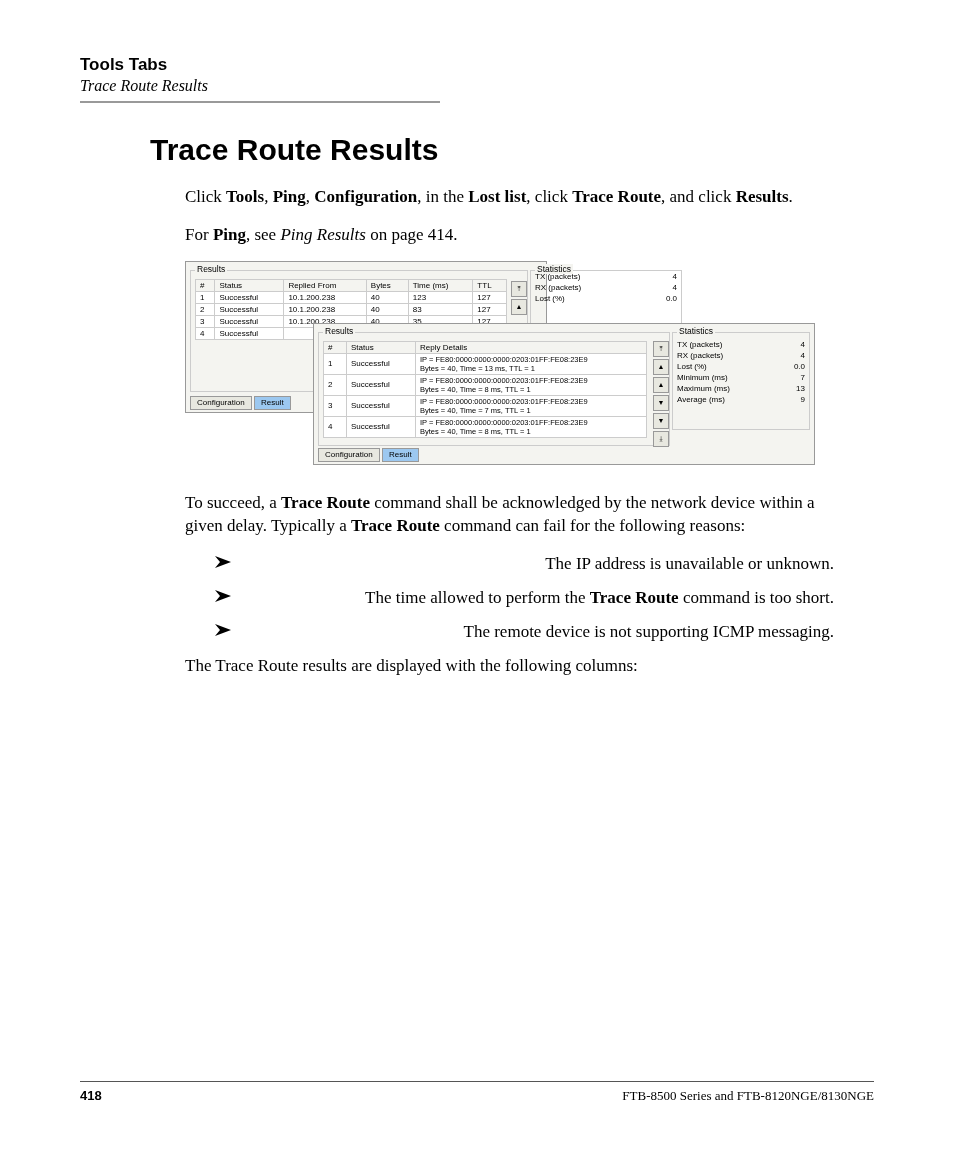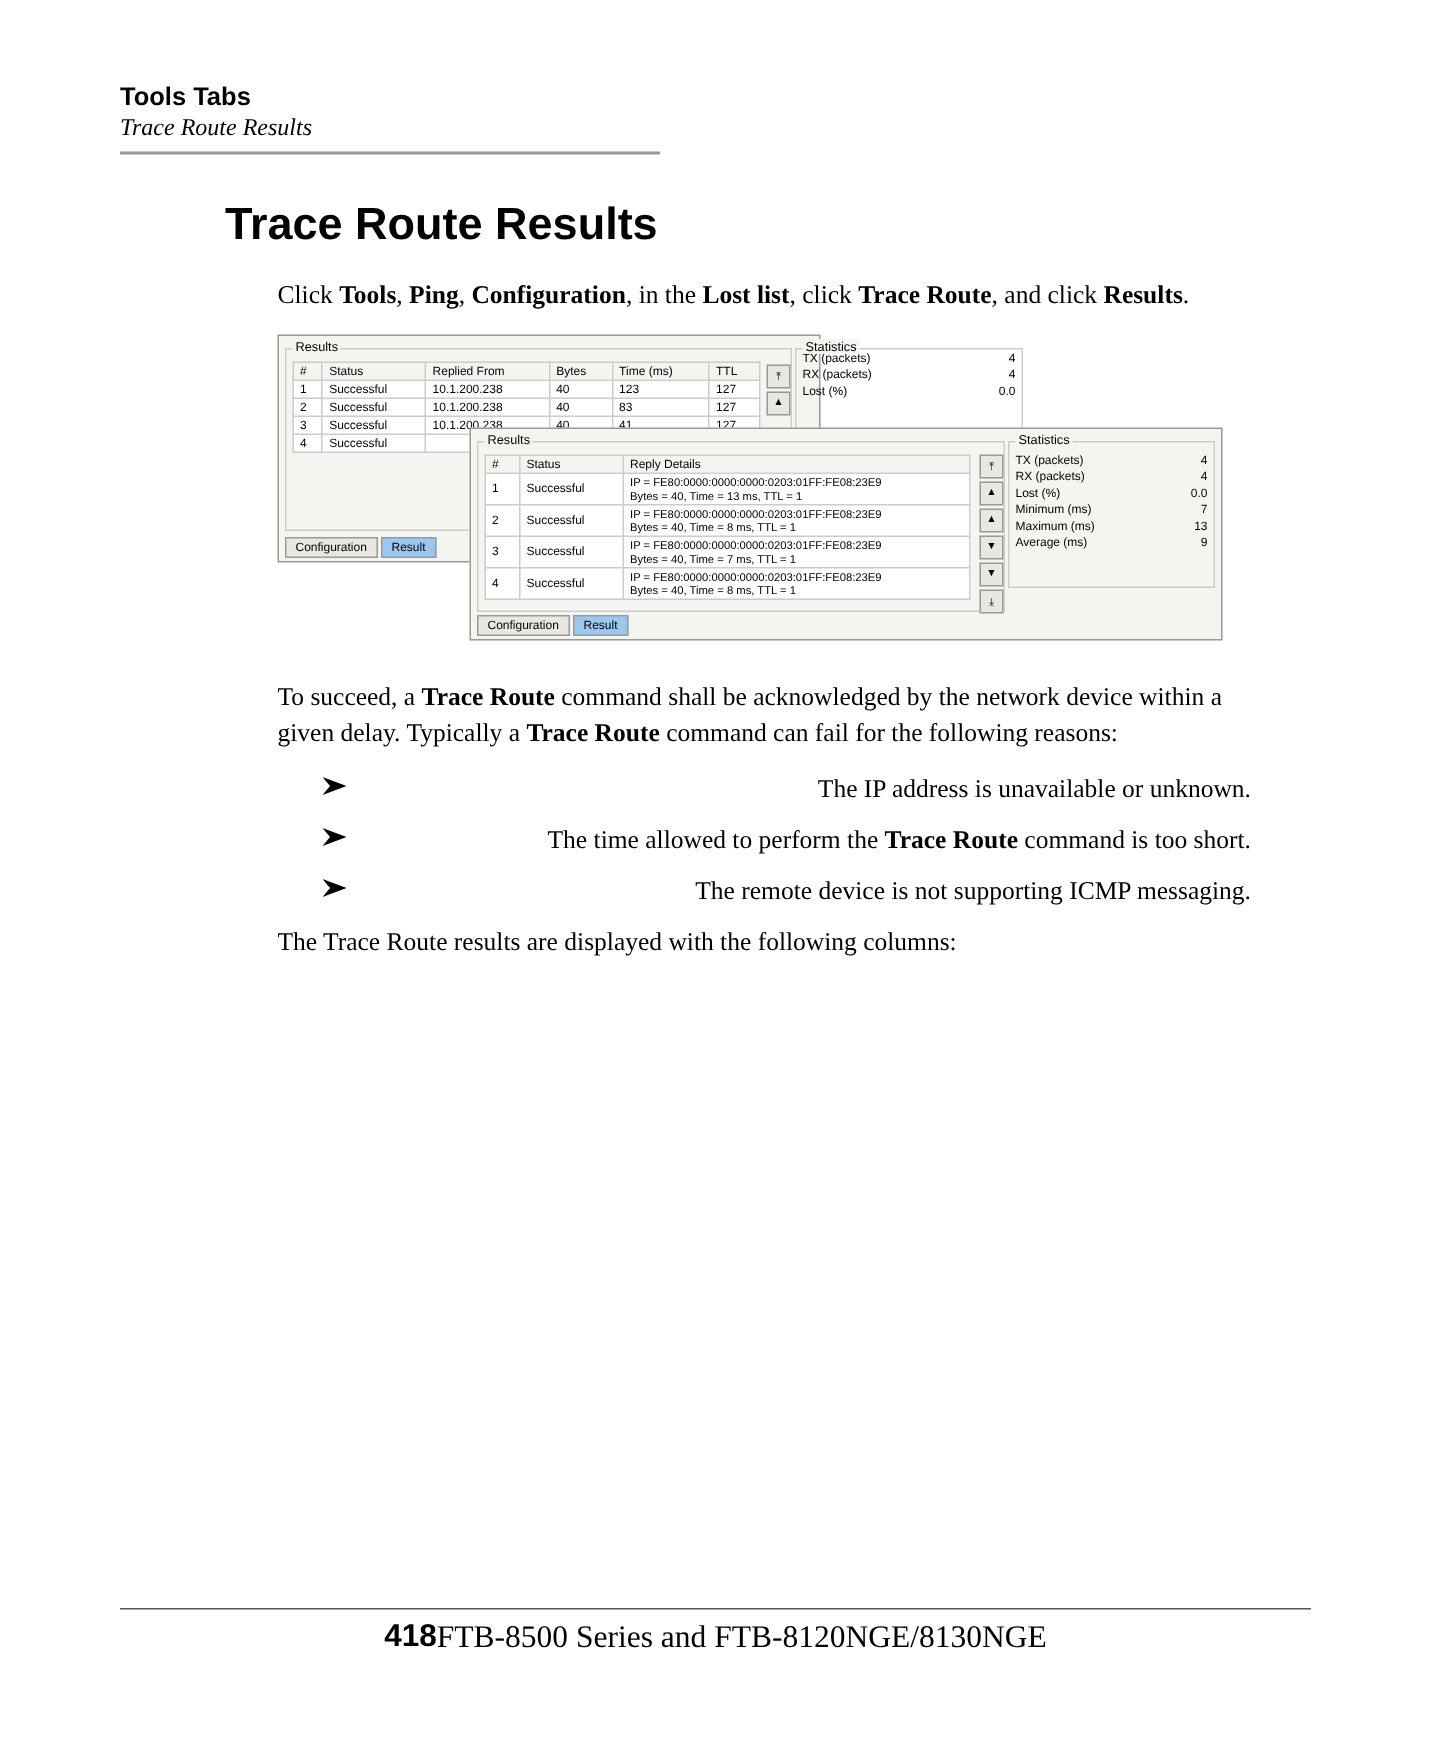--- a/index.html
+++ b/index.html
@@ -149,22 +149,22 @@
     right: 80px;
     bottom: 55px;
   }
   .footer-hr {
     border: none;
     border-top: 1px solid #555;
     margin-bottom: 6px;
   }
   .footer-line {
     display: flex;
-    justify-content: center;
-    font-size: 21px;
+    justify-content: space-between;
+    font-size: 13px;
   }
   .footer-page {
     font-family: Arial, Helvetica, sans-serif;
     font-weight: bold;
   }
   b { font-weight: bold; }
   i { font-style: italic; }
 </style>
 </head>
 <body>
@@ -175,20 +175,23 @@
     <div class="header-title">Tools Tabs</div>
     <div class="header-sub">Trace Route Results</div>
   </div>
   <hr class="hr-top">
 
   <h1 class="section">Trace Route Results</h1>
 
   <div class="body-text">
     <p>
       <span>Click </span><b>Tools</b><span>, </span><b>Ping</b><span>, </span><b>Configuration</b><span>, in the </span><b>Lost list</b><span>, click </span><b>Trace Route</b><span>, and click </span><b>Results</b><span>.</span>
+    </p>
+    <p>
+      <span>For </span><b>Ping</b><span>, see </span><i>Ping Results</i><span> on page 414.</span>
     </p>
   </div>
 
   <div class="screenshots">
 
     <div class="panel panel-a">
       <div class="grp" style="left:4px; top:8px; width:336px; height:120px;">
         <span class="grp-title">Results</span>
         <table class="tbl" style="position:absolute; left:4px; top:8px; width:312px;">
           <tbody>
@@ -214,21 +217,21 @@
                 <td>10.1.200.238</td>
                 <td>40</td>
                 <td>83</td>
                 <td>127</td>
               </tr>
           <tr>
                 <td>3</td>
                 <td>Successful</td>
                 <td>10.1.200.238</td>
                 <td>40</td>
-                <td>41</td>
+                <td>35</td>
                 <td>127</td>
               </tr>
           <tr>
                 <td>4</td>
                 <td>Successful</td>
                 <td></td>
                 <td></td>
                 <td></td>
                 <td></td>
               </tr>

